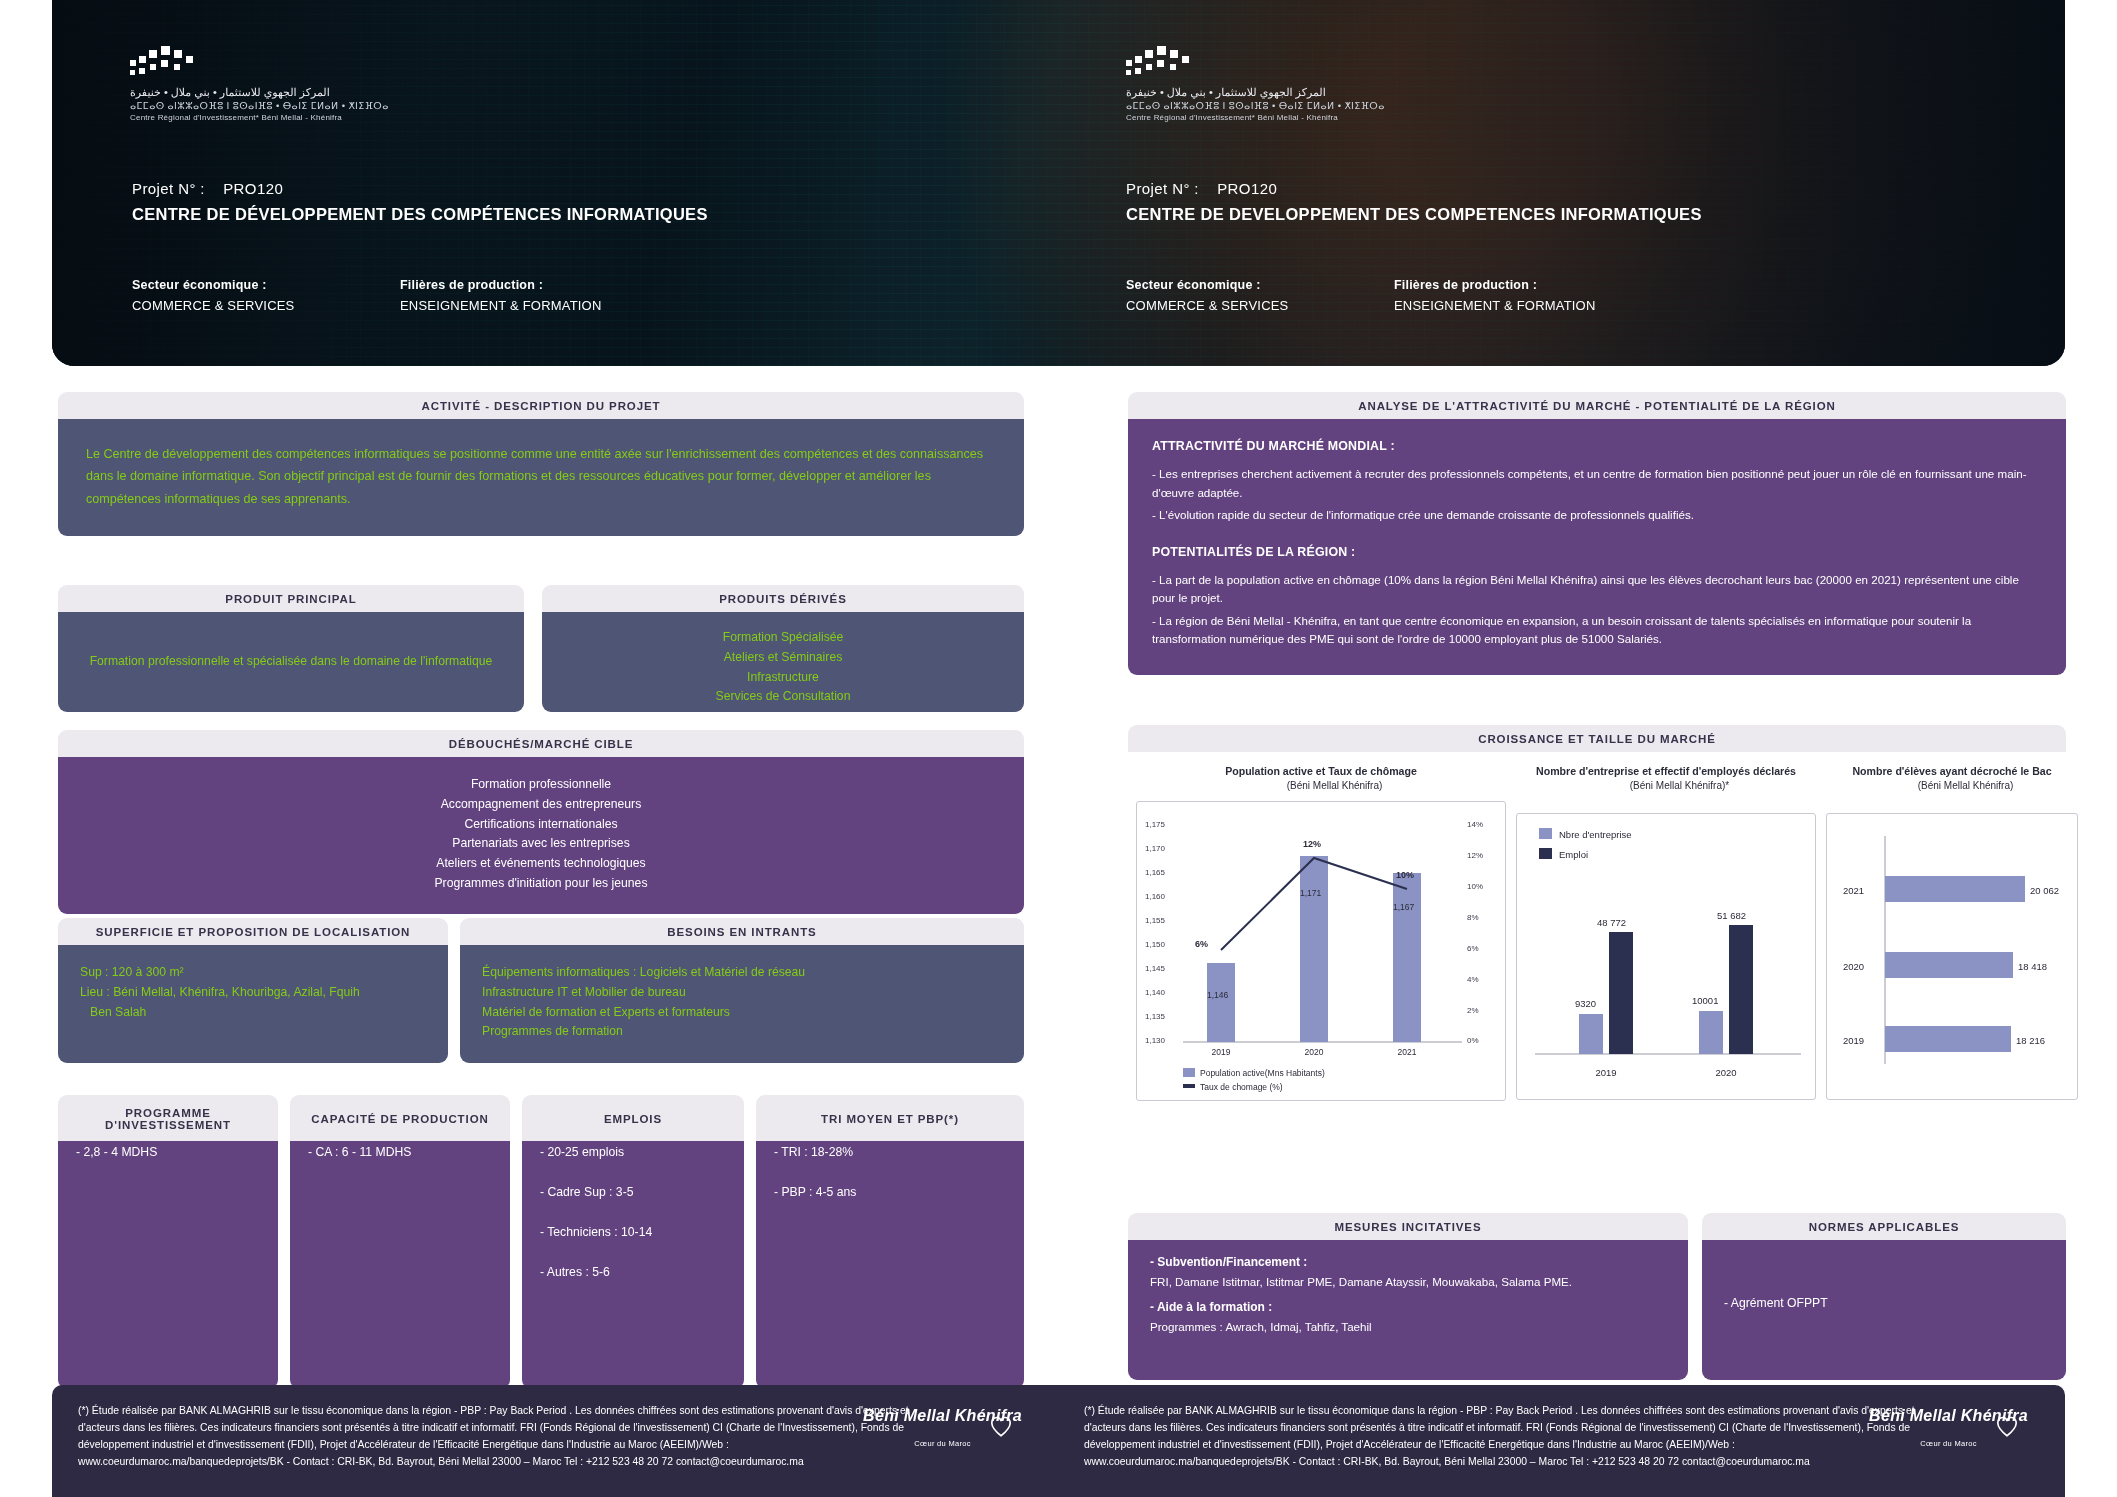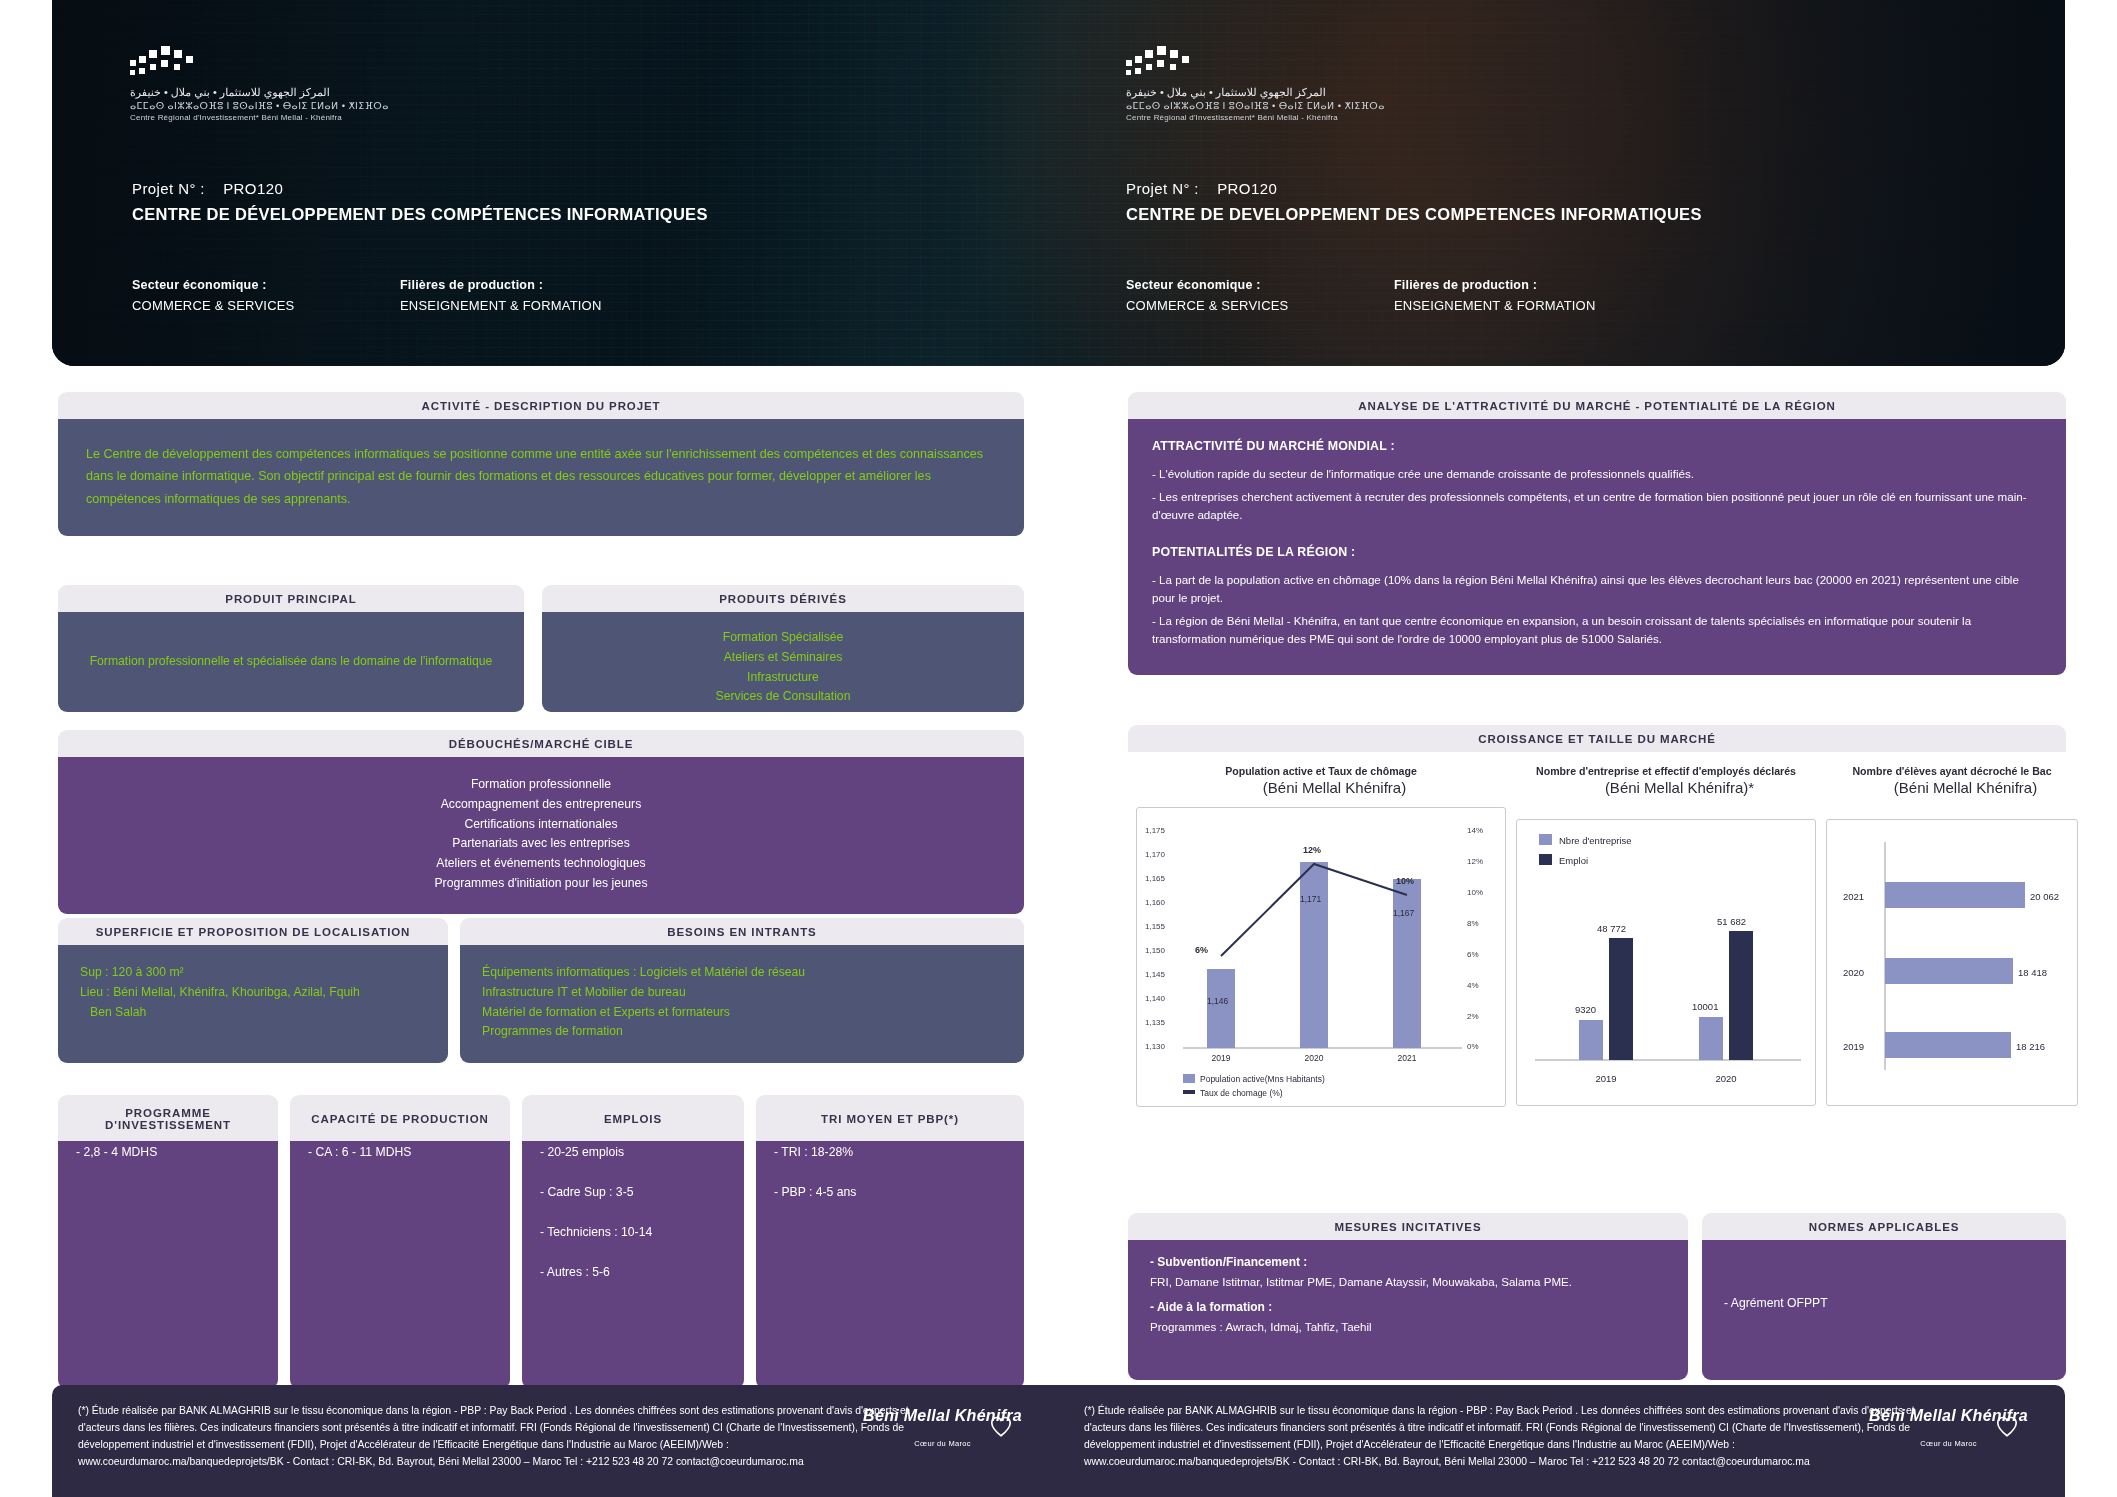--- a/index.html
+++ b/index.html
@@ -120,21 +120,21 @@
   .c-analyse .body-purple { padding:20px 24px 22px 24px; }
   .c-analyse h4 { margin:0 0 12px 0; font-size:12.4px; font-weight:bold; letter-spacing:.2px;}
   .c-analyse h4.second { margin-top:20px; }
   .c-analyse p { margin:0 0 4px 0; font-size:11.6px; line-height:1.6; }
 
   .c-croissance { left:1128px; top:725px; width:938px; }
   .c-croissance .body-white { border:0; padding:12px 8px 10px 8px; }
   .charts { display:flex; gap:10px; }
   .chart-col { position:relative; }
   .chart-title { text-align:center; font-size:10.6px; font-weight:bold; color:#2b2b3a; line-height:1.35; }
-  .chart-sub { font-weight:normal; font-size:15px;margin-left:27px; }
+  .chart-sub { font-weight:normal; font-size:10px;margin-left:27px; }
   .chart-frame { border:1px solid #c9c9d2; border-radius:3px; margin-top:8px; position:relative; background:#fff; }
 
   .c-mesures { left:1128px; top:1213px; width:560px; }
   .c-mesures .body-purple { padding:15px 22px; height:140px; }
   .c-normes { left:1702px; top:1213px; width:364px; }
   .c-normes .body-purple { padding:20px 22px; height:140px; }
   .c-mesures .sub { font-size:12px; font-weight:bold; margin-bottom:6px; }
   .c-mesures .ln { font-size:11.6px; margin-bottom:12px; }
 
   
@@ -317,22 +317,22 @@
     <div class="body-purple">
       <div class="li">- TRI : 18-28%</div>
       <div class="li">- PBP : 4-5 ans</div>
     </div>
   </div>
 
   <div class="card c-analyse">
     <div class="hdr">ANALYSE DE L'ATTRACTIVITÉ DU MARCHÉ - POTENTIALITÉ DE LA RÉGION</div>
     <div class="body-purple">
       <h4>ATTRACTIVITÉ DU MARCHÉ MONDIAL :</h4>
+      <p>- Les entreprises cherchent activement à recruter des professionnels compétents, et un centre de formation bien positionné peut jouer un rôle clé en fournissant une main-d'œuvre adaptée.</p>
       <p>- L'évolution rapide du secteur de l'informatique crée une demande croissante de professionnels qualifiés.</p>
-      <p>- Les entreprises cherchent activement à recruter des professionnels compétents, et un centre de formation bien positionné peut jouer un rôle clé en fournissant une main-d'œuvre adaptée.</p>
       <h4 class="second">POTENTIALITÉS DE LA RÉGION :</h4>
       <p>- La part de la population active en chômage (10% dans la région Béni Mellal Khénifra) ainsi que les élèves decrochant leurs bac (20000 en 2021) représentent une cible pour le projet.</p>
       <p>- La région de Béni Mellal - Khénifra, en tant que centre économique en expansion, a un besoin croissant de talents spécialisés en informatique pour soutenir la transformation numérique des PME qui sont de l'ordre de 10000 employant plus de 51000 Salariés.</p>
     </div>
   </div>
 
   <div class="card c-croissance">
     <div class="hdr">CROISSANCE ET TAILLE DU MARCHÉ</div>
     <div class="body-white">
       <div class="charts">

